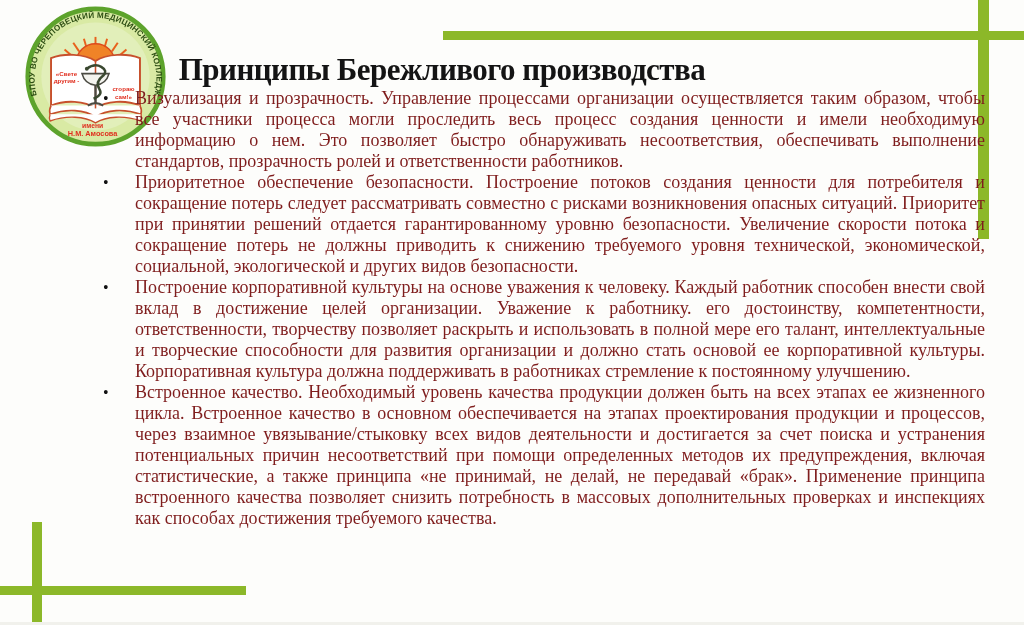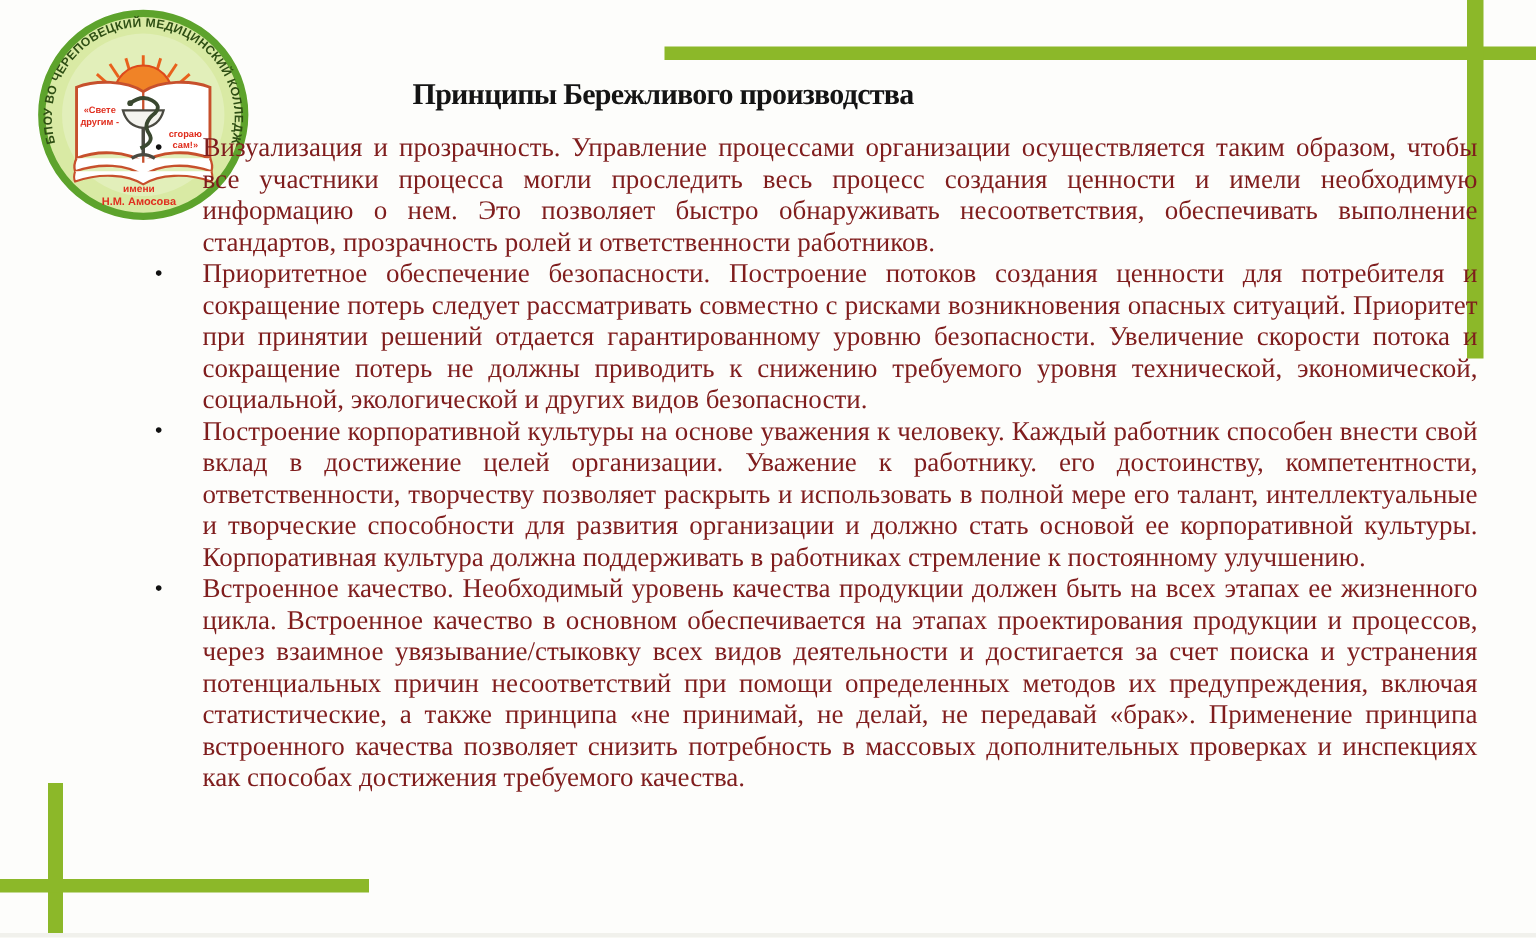--- a/index.html
+++ b/index.html
@@ -13,21 +13,21 @@
     box-sizing:border-box;
   }
   .gline{position:absolute;background:#8cb829;}
   .gline.top-h{left:443px;top:31px;width:581px;height:9px;}
   .gline.tr-v{left:978px;top:0;width:11px;height:239px;}
   .gline.bl-v{left:32px;top:522px;width:10px;height:103px;}
   .gline.bl-h{left:0;top:586px;width:246px;height:9px;}
   .title{
     position:absolute;left:0;top:52px;width:884px;
     text-align:center;
-    font-size:20px;font-weight:bold;color:#141414;
+    font-size:31px;font-weight:bold;color:#141414;
     letter-spacing:-0.5px;
     margin:0;
   }
   .bullets{
     position:absolute;left:101px;top:88px;width:884px;
     margin:0;padding:0;list-style:none;
     font-size:18px;line-height:21px;color:#7f1d1d;
   }
   .bullets li{
     position:relative;

